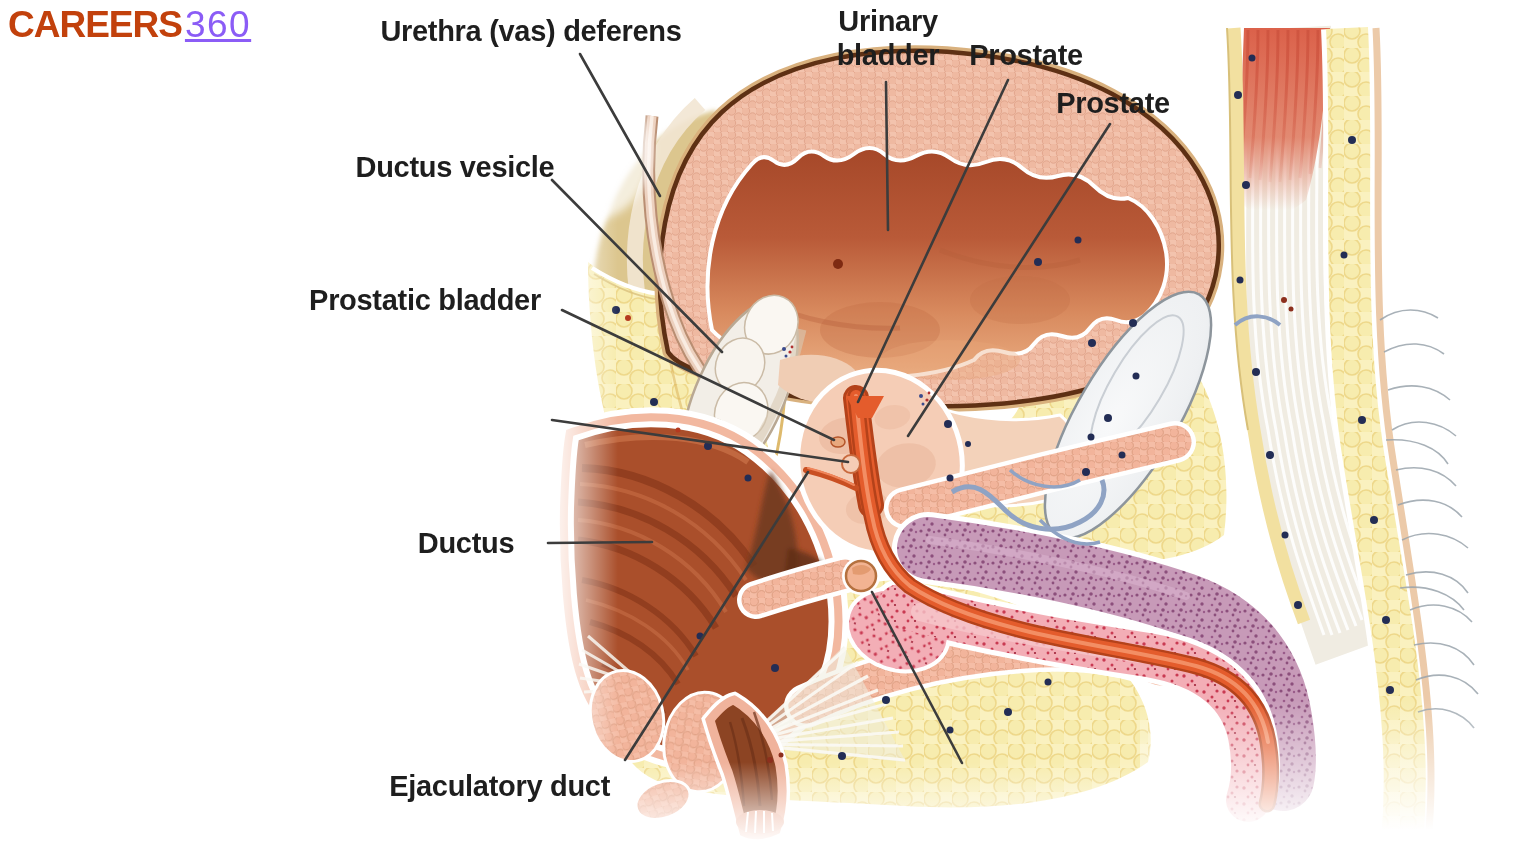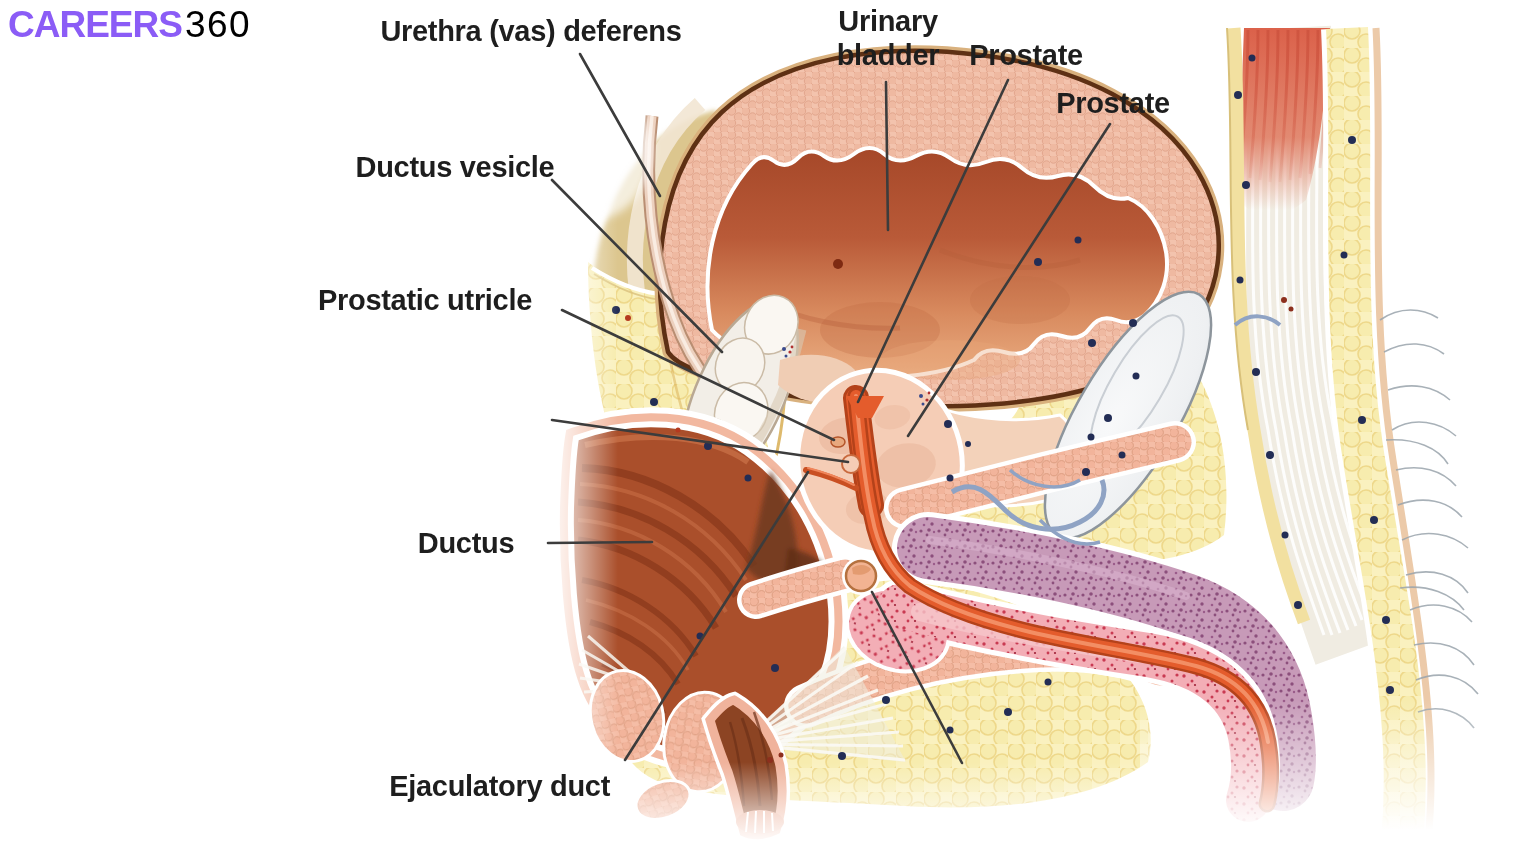--- a/index.html
+++ b/index.html
@@ -2,22 +2,22 @@
 <html><head>
 <meta charset="utf-8">
 <style>
   html,body{margin:0;padding:0;background:#fff;}
   .stage{position:relative;width:1514px;height:842px;background:#fff;overflow:hidden;
          font-family:"Liberation Sans",sans-serif;}
   .stage svg{position:absolute;left:0;top:0;}
   .lbl{position:absolute;font:700 29px/1.18 "Liberation Sans",sans-serif;color:#1e1e1e;
        text-align:center;letter-spacing:-0.3px;}
   .logo{position:absolute;left:8px;top:6px;white-space:nowrap;}
-  .logo .brand{font:800 37px/1 "Liberation Sans",sans-serif;color:#8b5cf6;letter-spacing:-1px;}
-  .logo .suffix{font:300 37px/1 "Liberation Sans",sans-serif;color:#000000;letter-spacing:1.5px;margin-left:3px;}
+  .logo .brand{font:800 37px/1 "Liberation Sans",sans-serif;color:#c2410c;letter-spacing:-1px;}
+  .logo .suffix{font:300 37px/1 "Liberation Sans",sans-serif;color:#8b5cf6;letter-spacing:1.5px;margin-left:3px;text-decoration:underline;}
 </style>
 </head>
 <body>
 
 <div class="stage">
 
 <svg width="1514" height="842" viewBox="0 0 1514 842">
 <defs>
   <linearGradient id="gradBladder" x1="0" y1="150" x2="0" y2="400" gradientUnits="userSpaceOnUse">
     <stop offset="0" stop-color="#a64829"></stop>
@@ -440,17 +440,17 @@
 
 <div class="logo">
   <span class="brand">CAREERS</span><span class="suffix">360</span>
 </div>
 
 <div class="lbl" style="left:350px;top:14px;width:362px;">Urethra (vas) deferens</div>
 <div class="lbl" style="left:818px;top:4px;width:140px;">Urinary bladder</div>
 <div class="lbl" style="left:958px;top:38px;width:136px;">Prostate</div>
 <div class="lbl" style="left:1038px;top:86px;width:150px;">Prostate</div>
 <div class="lbl" style="left:324px;top:150px;width:262px;">Ductus vesicle</div>
-<div class="lbl" style="left:292px;top:283px;width:266px;">Prostatic utricle</div>
+<div class="lbl" style="left:292px;top:283px;width:266px;">Prostatic bladder</div>
 <div class="lbl" style="left:400px;top:526px;width:132px;">Ductus</div>
 <div class="lbl" style="left:344px;top:769px;width:266px;text-align:right;">Ejaculatory duct</div>
 
 </div>
 
 </body></html>

